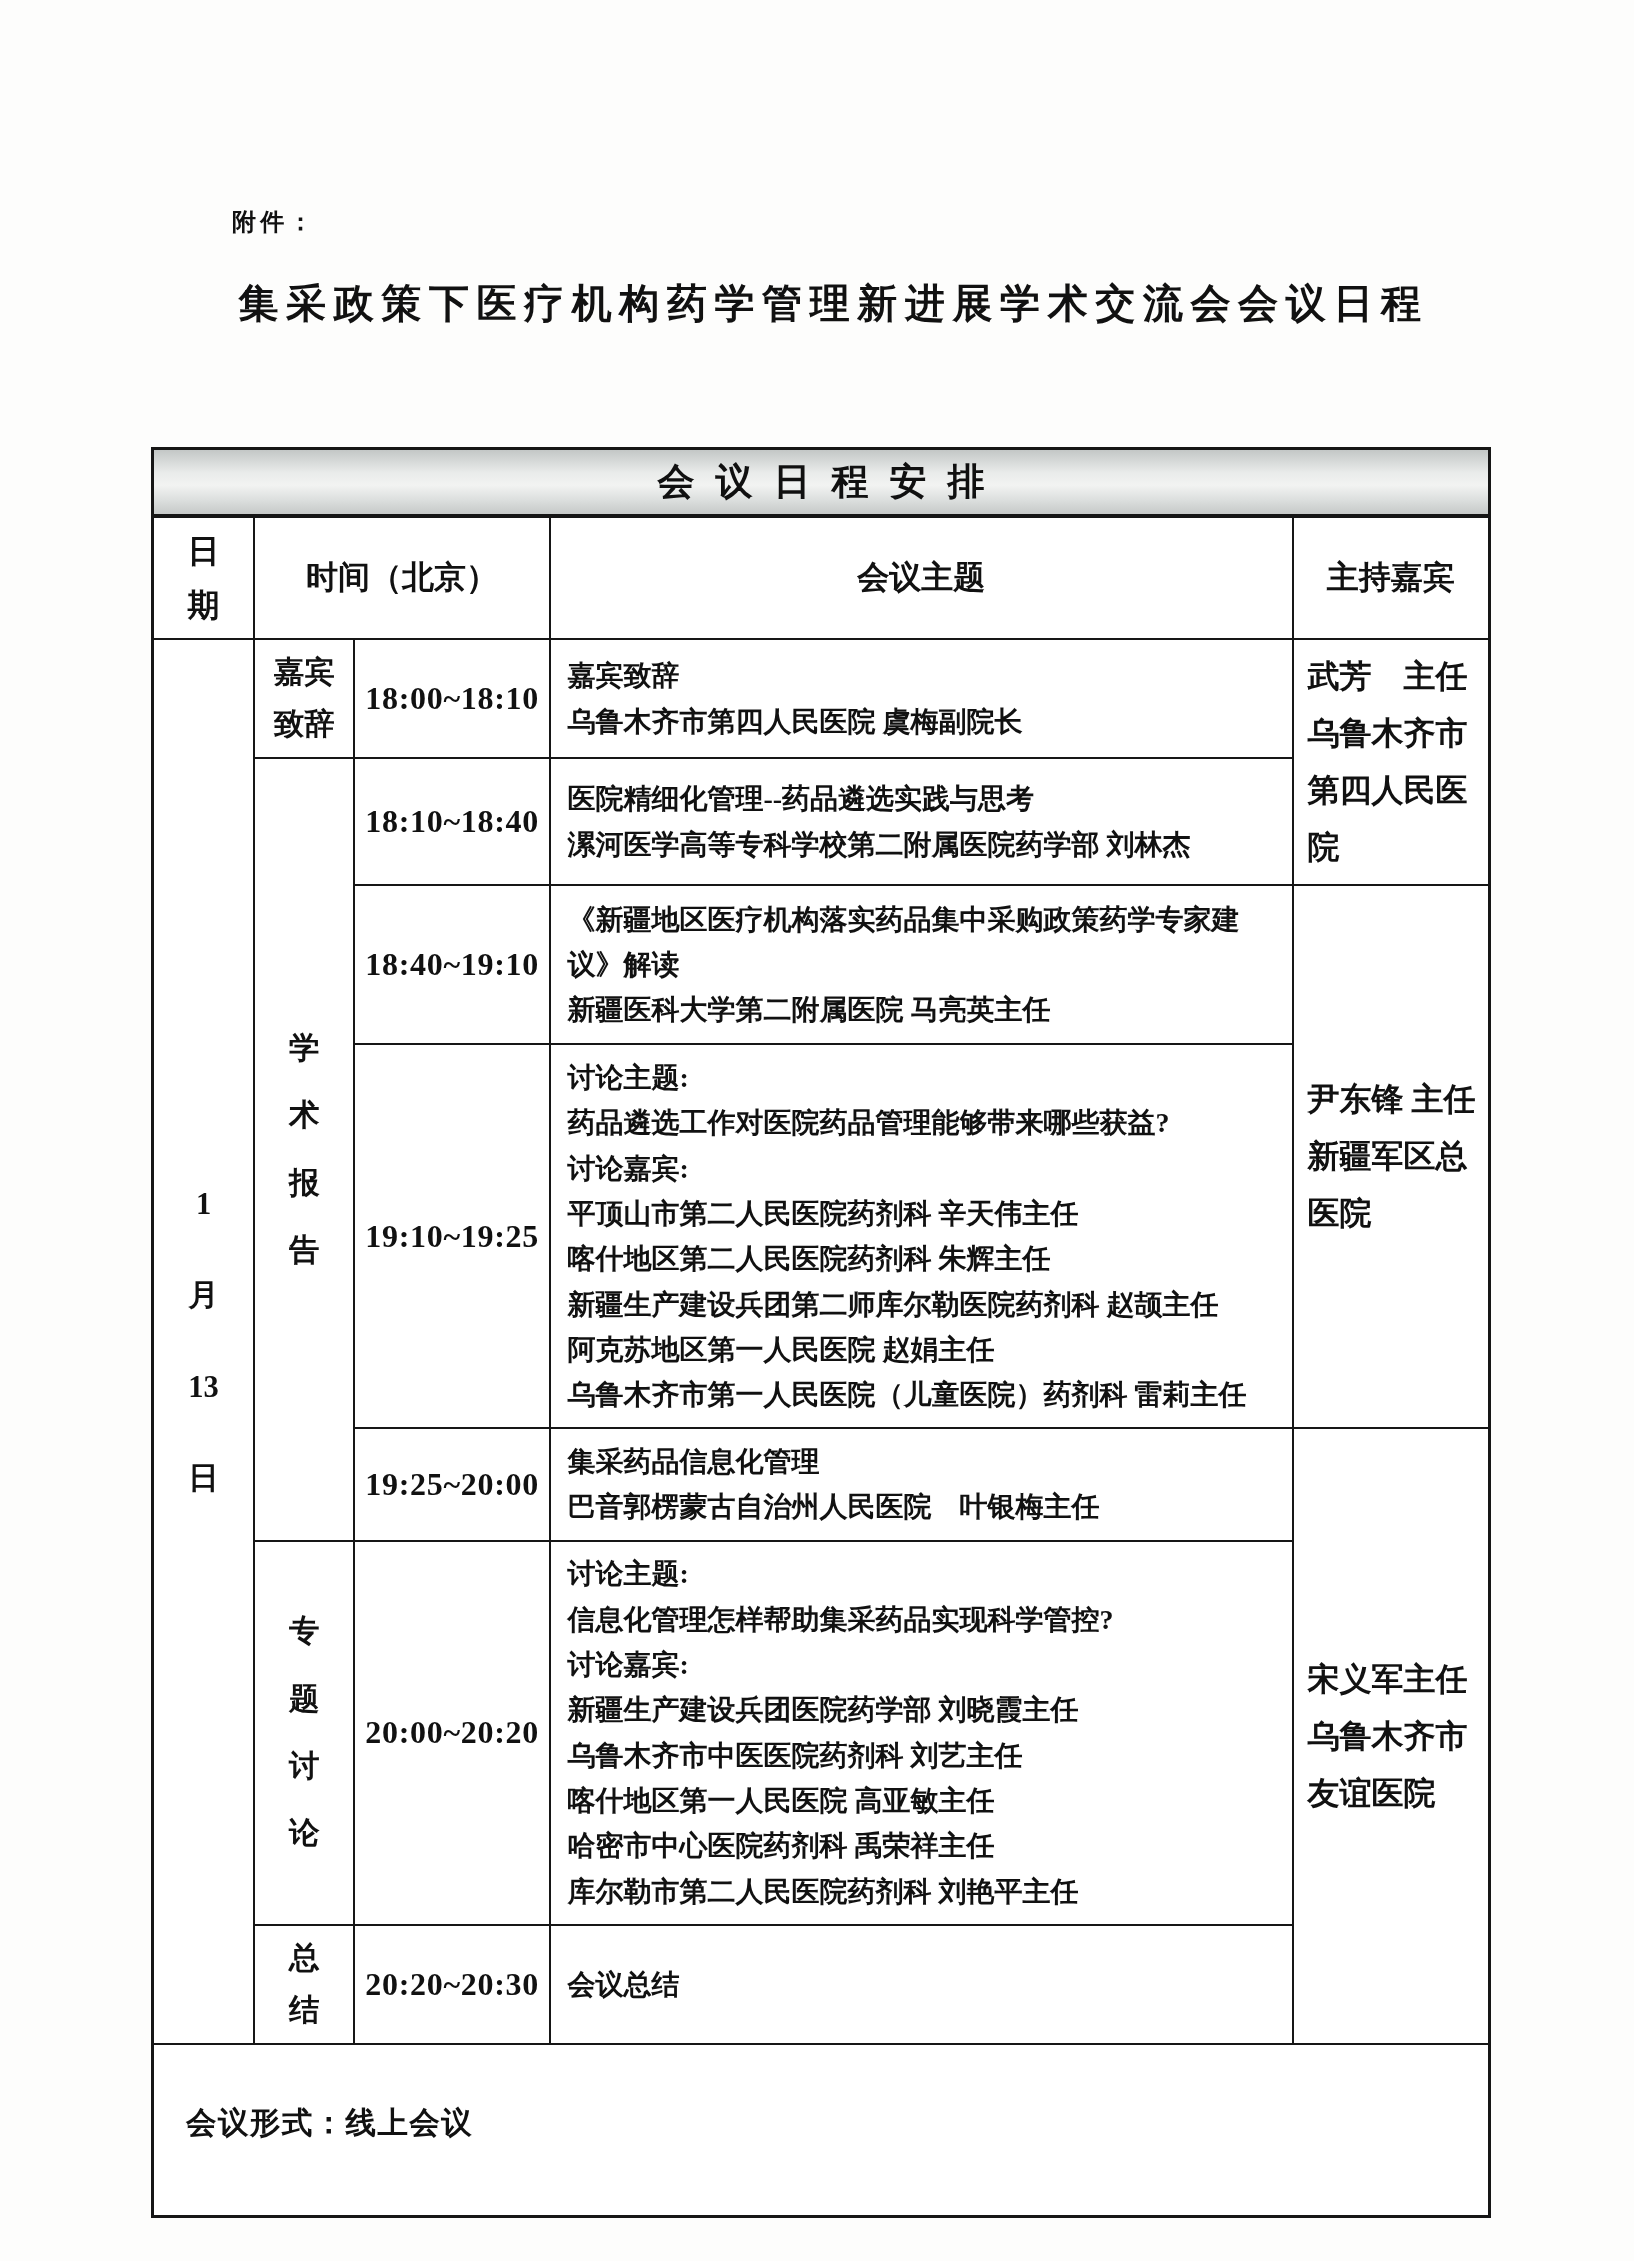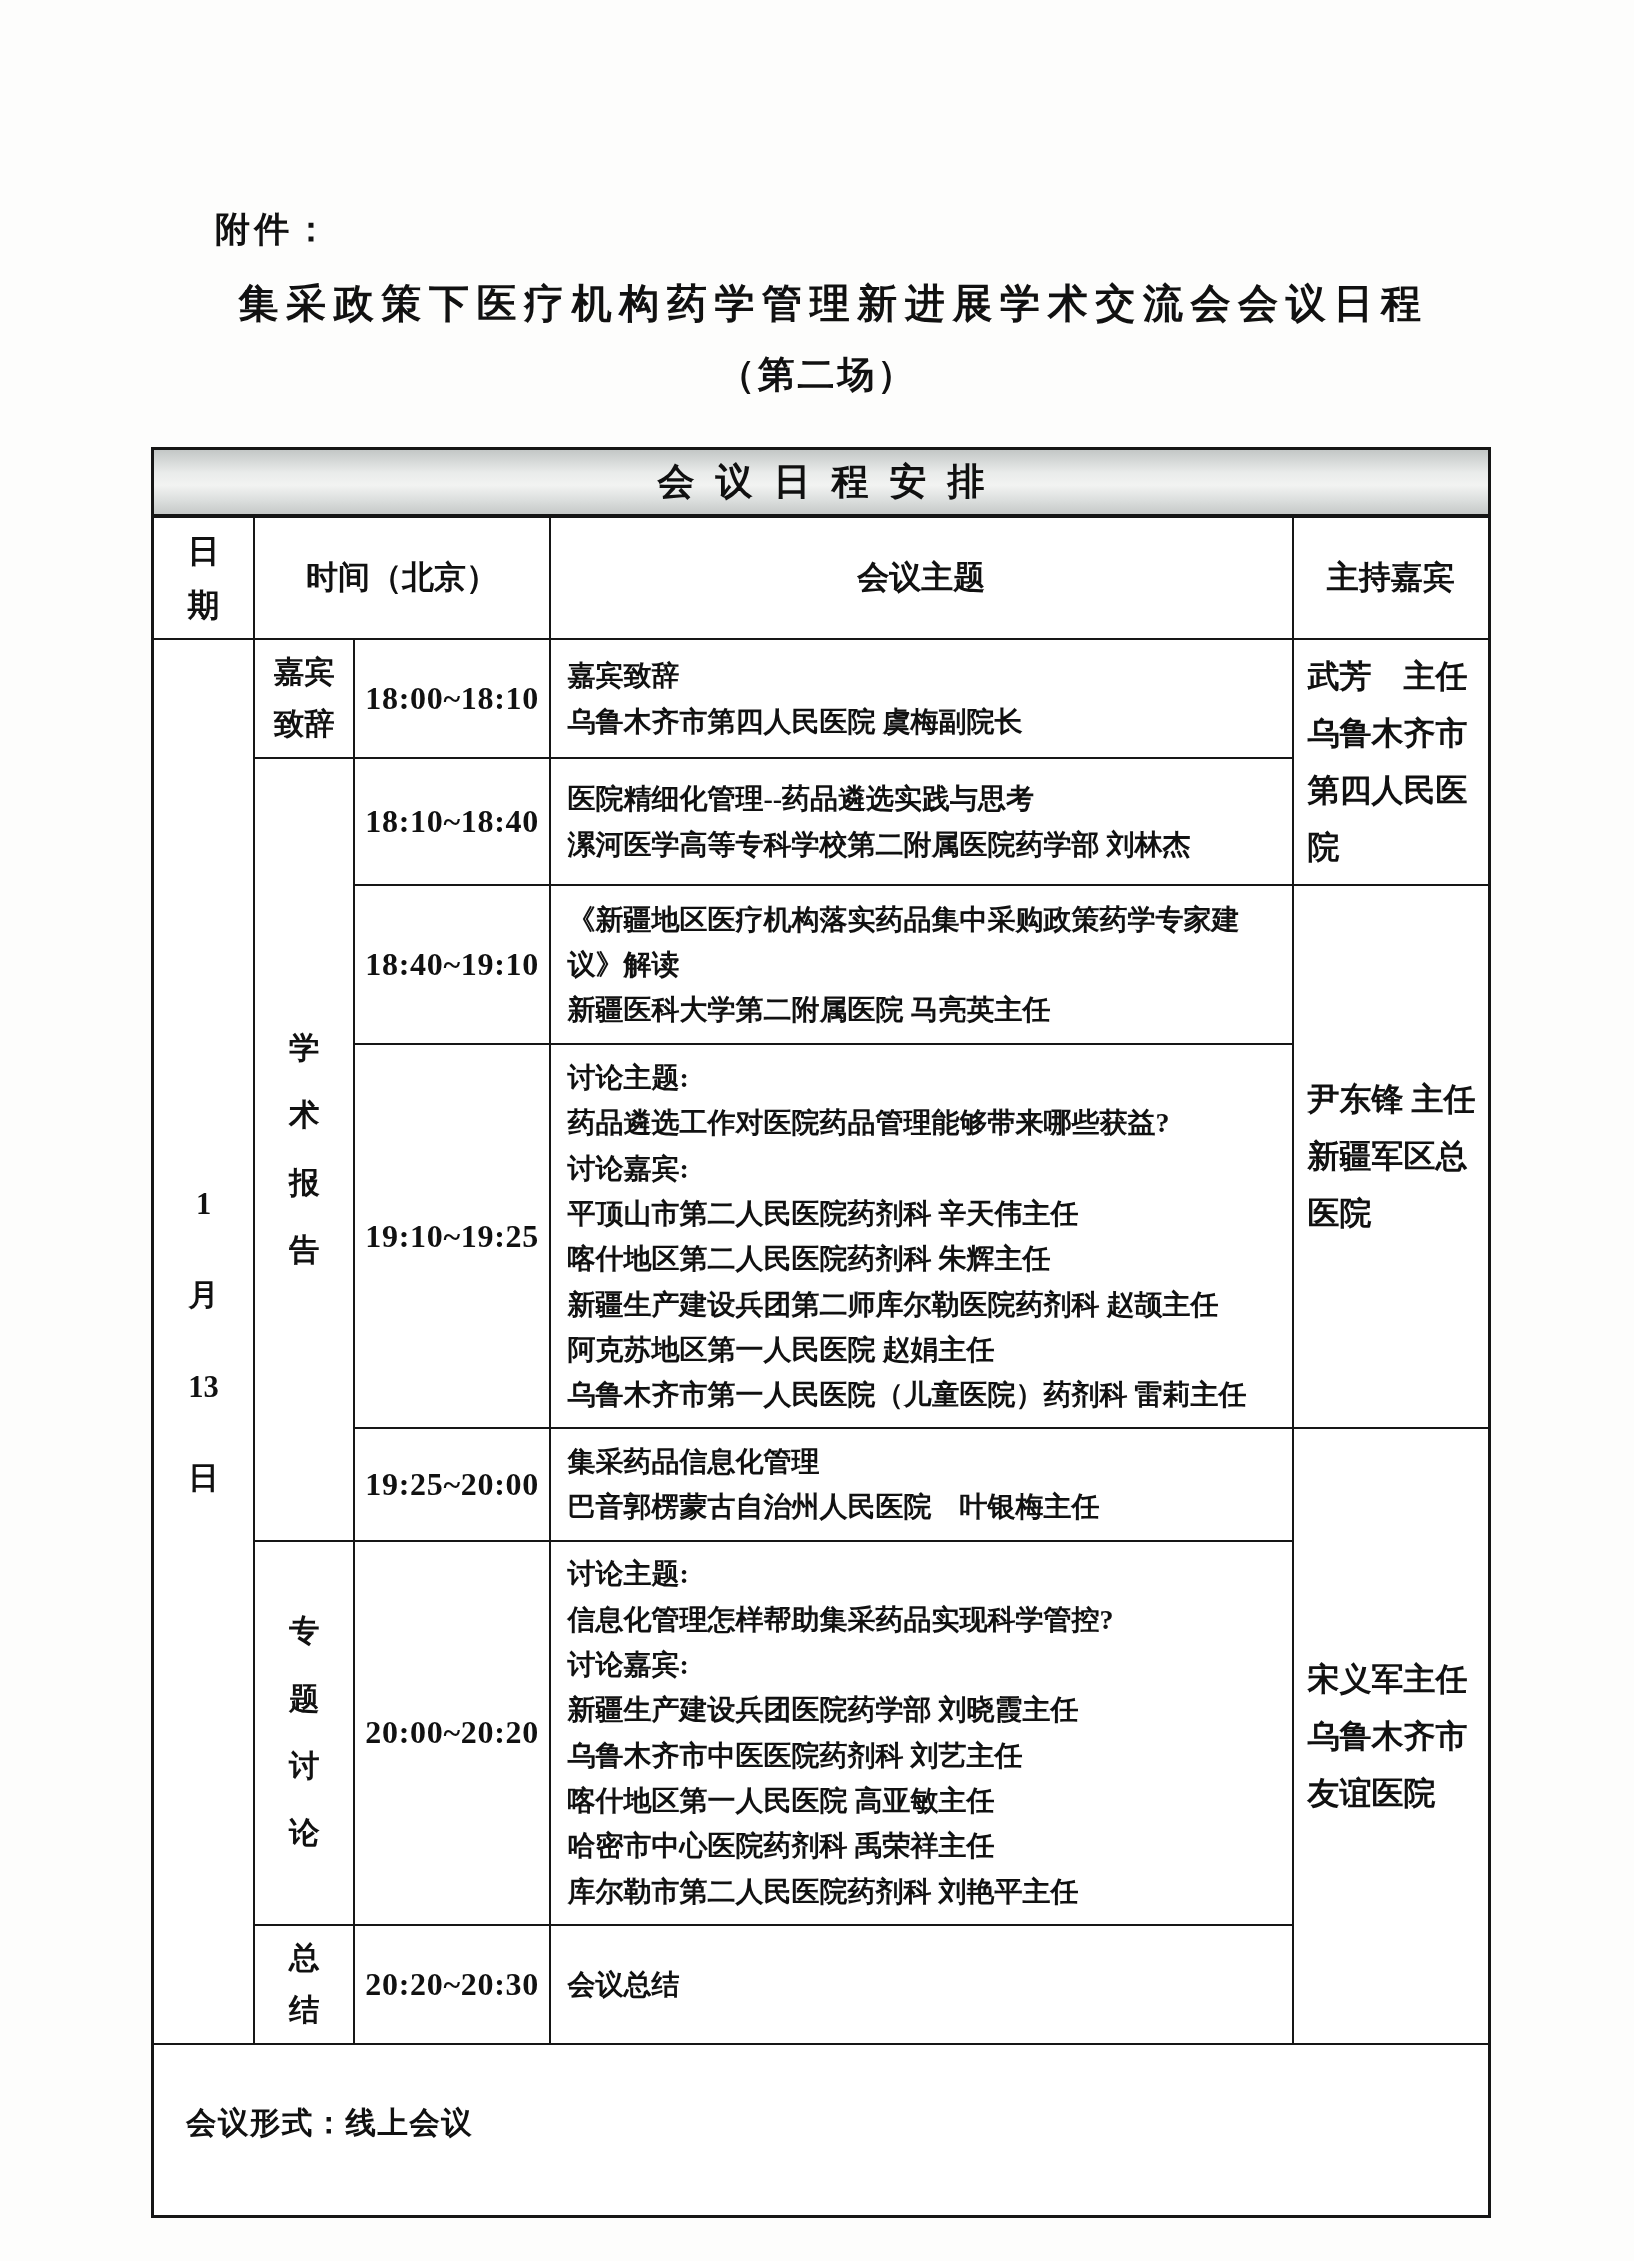--- a/index.html
+++ b/index.html
@@ -5,22 +5,22 @@
   html,body{margin:0;padding:0;}
   body{
     width:1635px;height:2261px;
     background:#fdfdfc;
     font-family:"Liberation Serif","DejaVu Serif",serif;
     color:#111;
     position:relative;
   }
   .page{position:absolute;inset:0;}
   .attachment{
-    position:absolute;left:215px;top:206px;
-    font-size:35px;font-weight:bold;letter-spacing:4.2px;
+    position:absolute;left:232px;top:206px;
+    font-size:24px;font-weight:bold;letter-spacing:4.2px;
   }
   .title{
     position:absolute;left:16px;top:276px;width:100%;
     text-align:center;font-size:40px;font-weight:bold;letter-spacing:7.6px;
     margin:0;
   }
   .subtitle{
     position:absolute;left:0;top:350px;width:100%;
     text-align:center;font-size:37px;font-weight:bold;letter-spacing:2.8px;
     margin:0;
@@ -97,21 +97,20 @@
     letter-spacing:1.4px;
   }
 </style>
 </head>
 <body>
 
 <div class="page">
 
   <div class="attachment">附件：</div>
   <h1 class="title">集采政策下医疗机构药学管理新进展学术交流会会议日程</h1>
-  <h2 class="subtitle">（第二场）</h2>
 
   <div class="box">
 
     <div class="banner">
       <span>会议日程安排</span>
     </div>
 
     <table class="sched">
       <colgroup>
         <col class="c-date">

